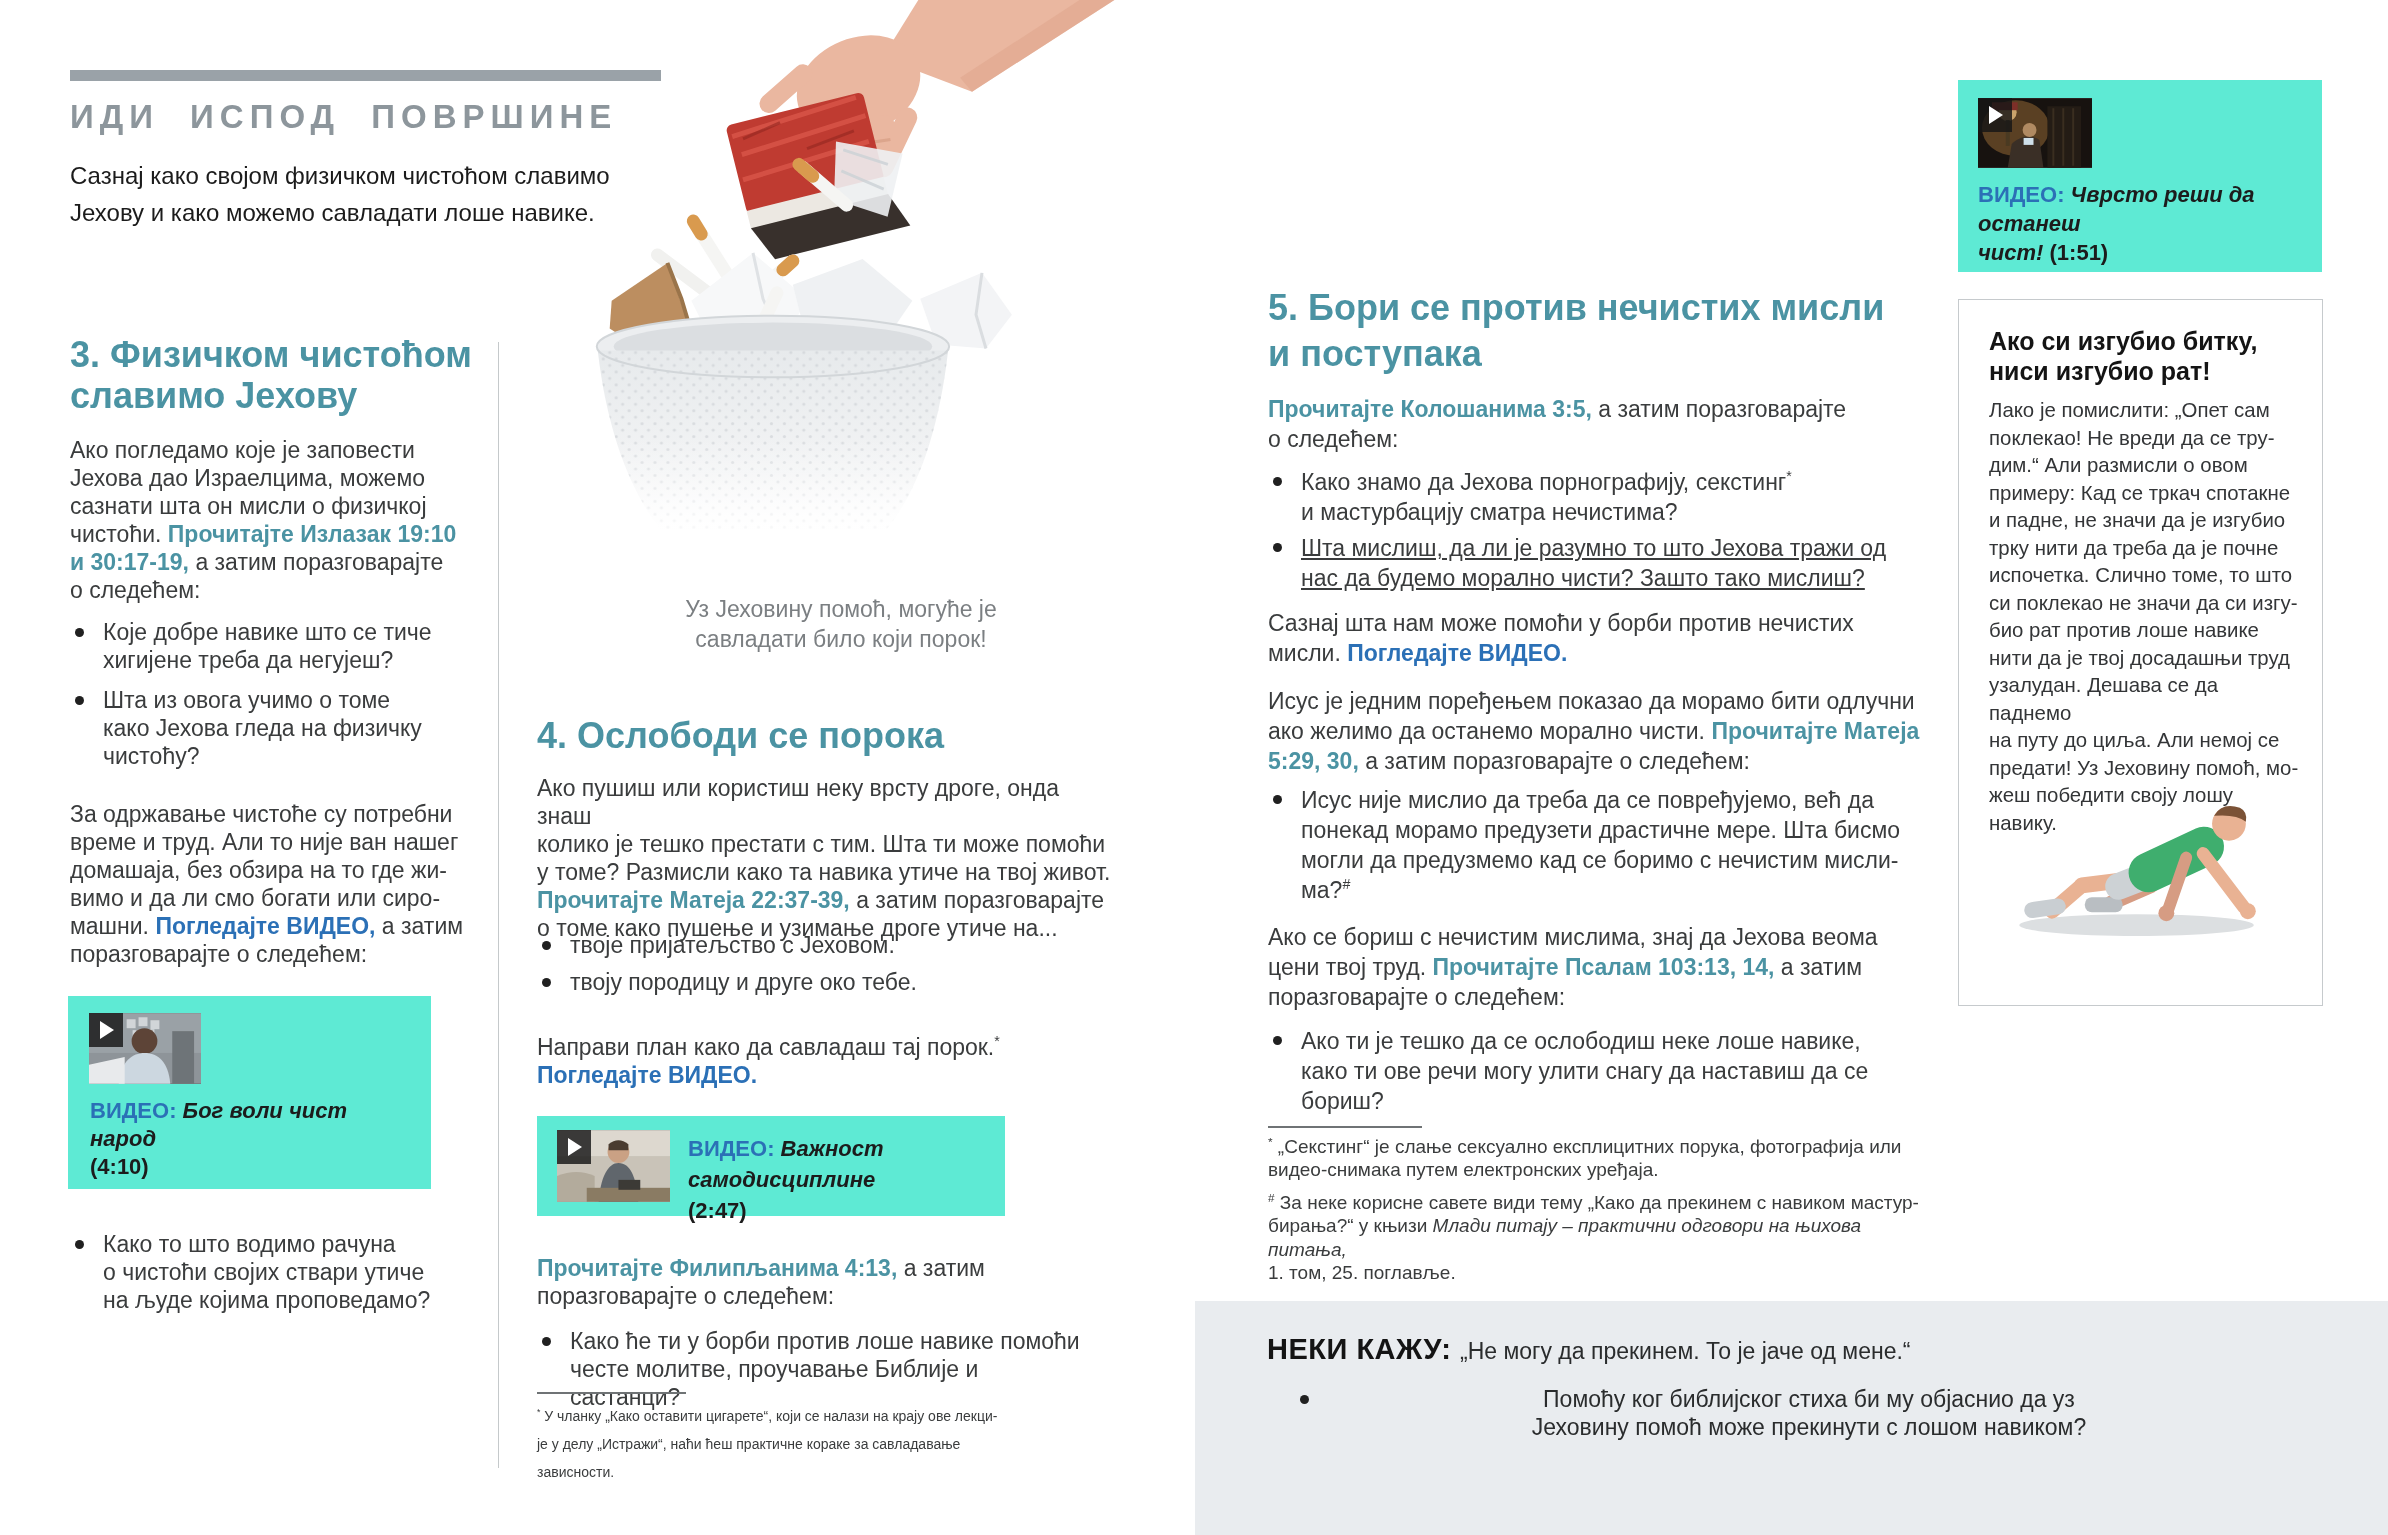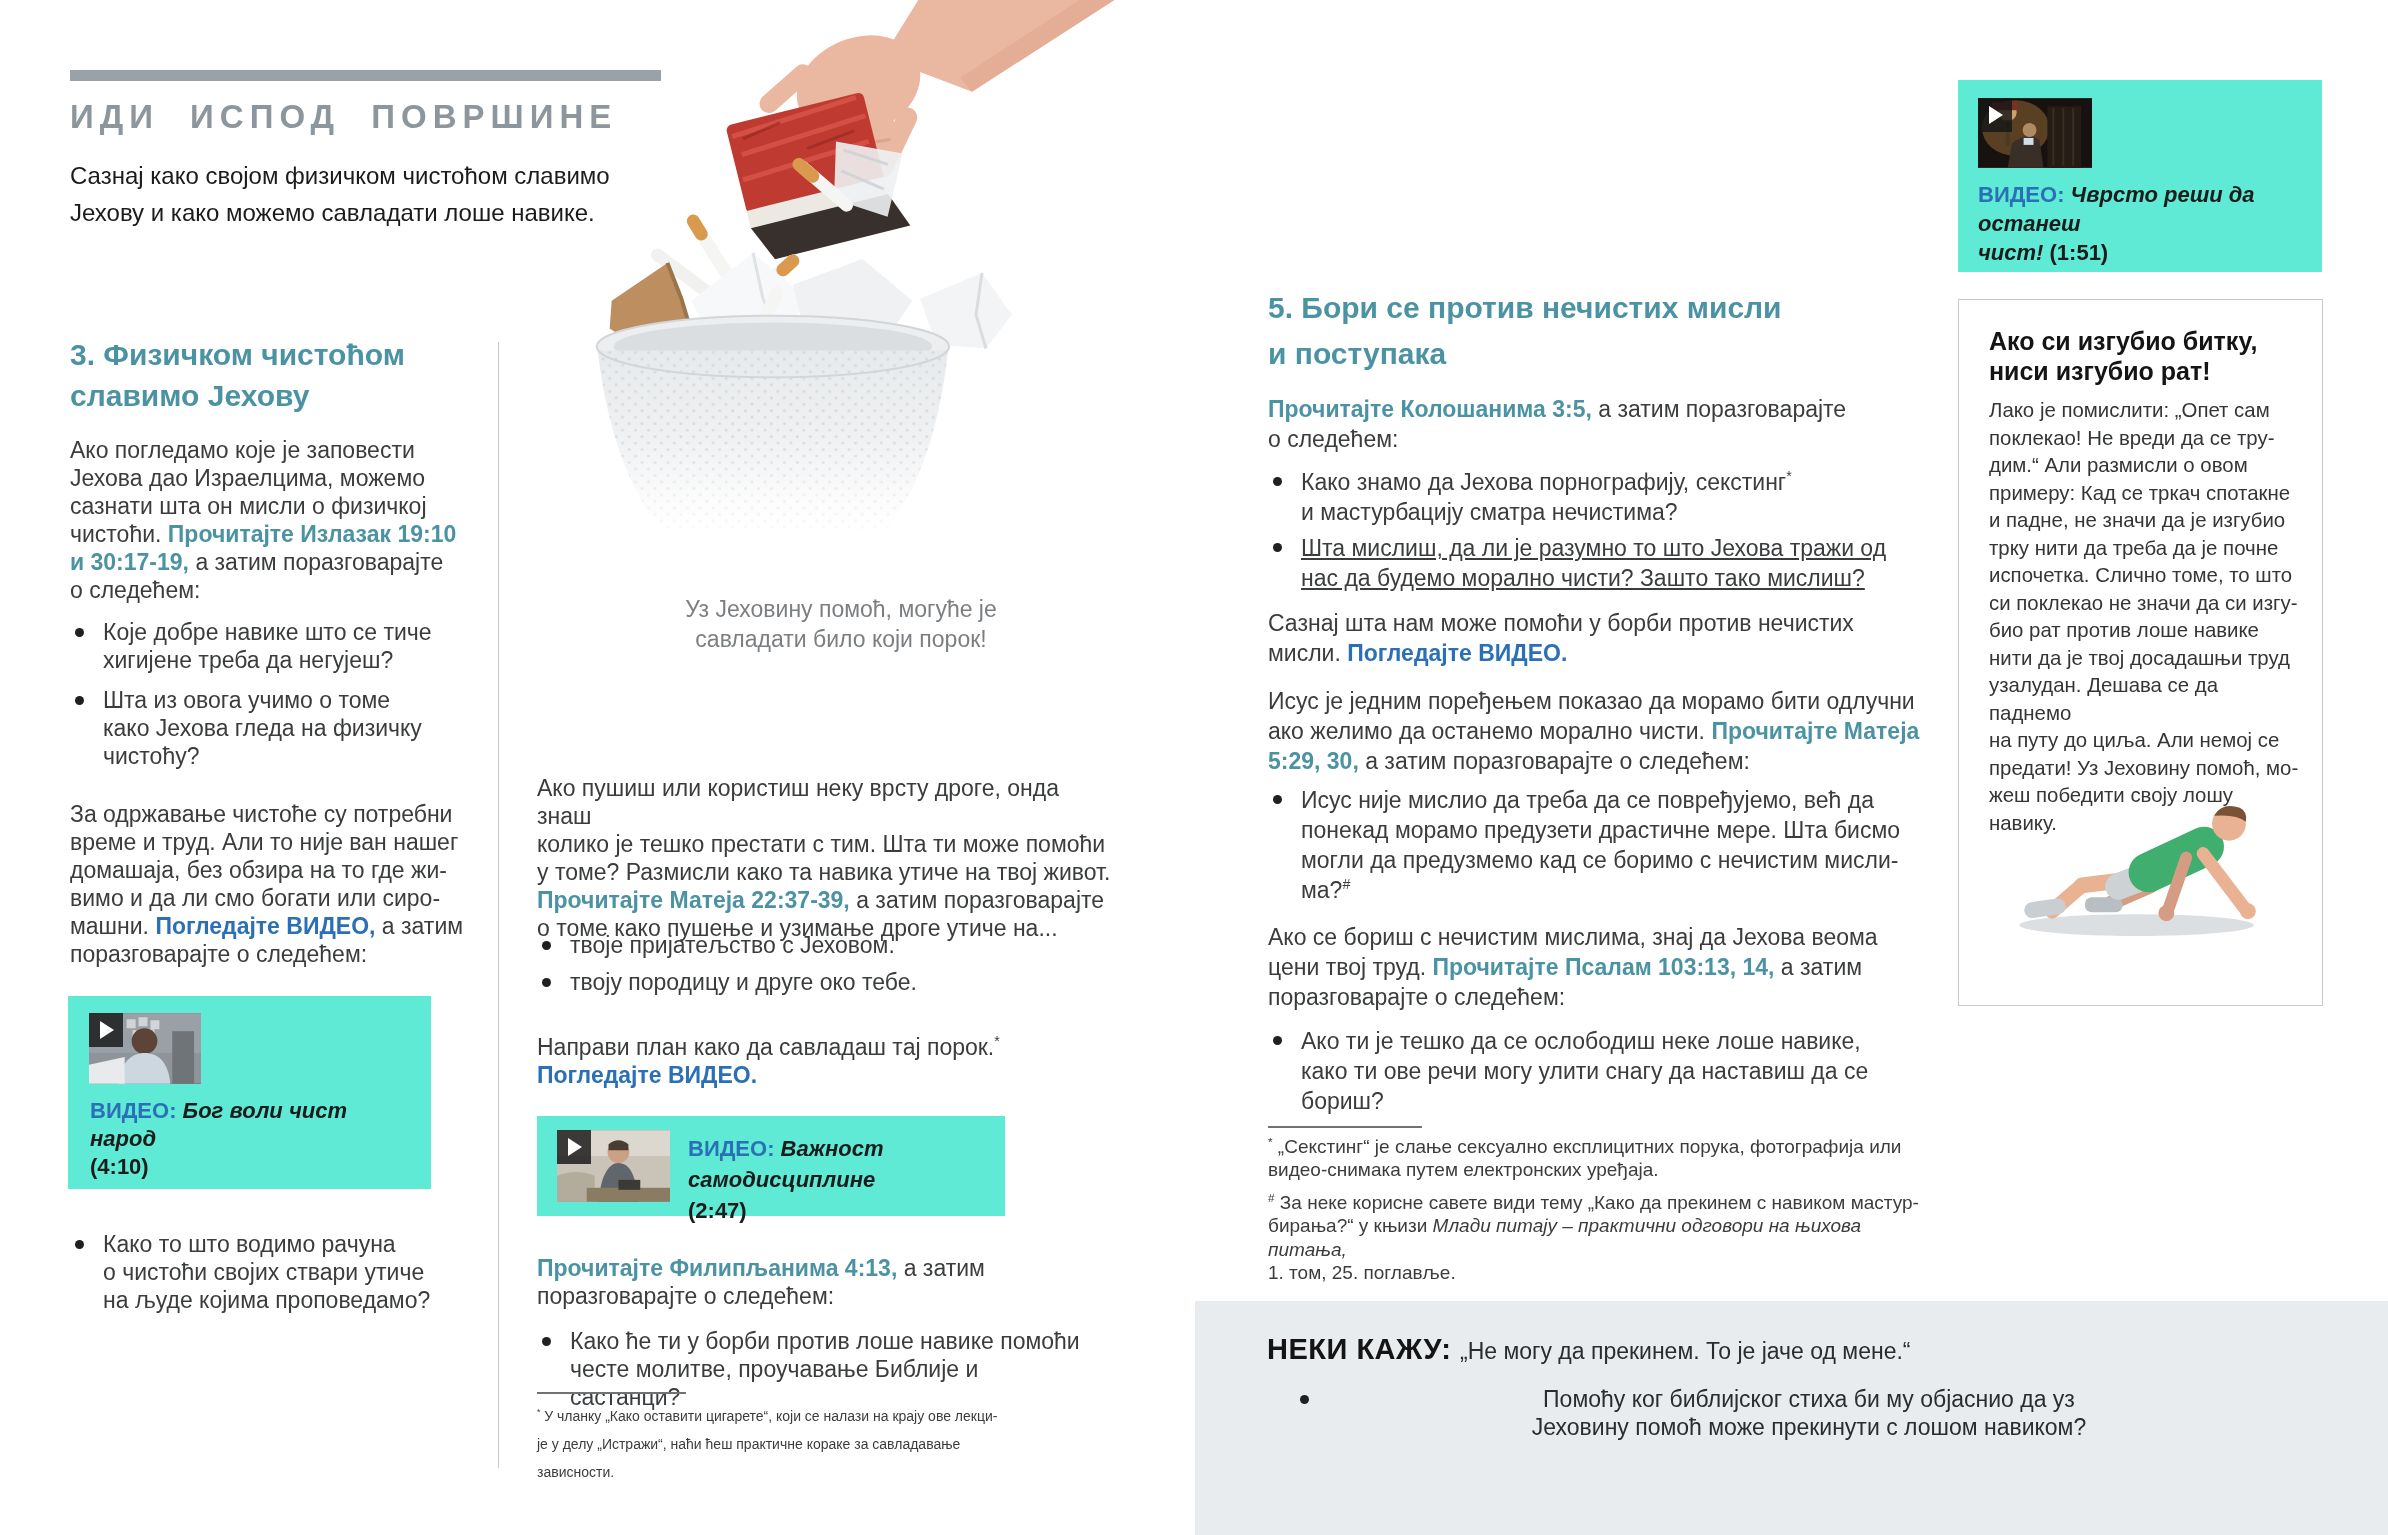--- a/index.html
+++ b/index.html
@@ -18,21 +18,21 @@
   .seg-sup  { vertical-align:super; font-size:62%; line-height:0; }
   .seg-ss-label { font-weight:bold; font-size:29px; color:#141414; letter-spacing:0.5px; }
   .seg-ss-quote { font-size:23px; color:#2a2c2d; }
 
   
   .hdr-rule  { left:70px; top:70px; width:591px; height:11px; background:#9aa2a8; }
   .hdr-title { left:70px; top:98px; font-size:33px; font-weight:bold; color:#8d969c; letter-spacing:6px; word-spacing:16px; }
   .hdr-intro { left:70px; top:157px; width:716px; font-size:24px; line-height:37px; color:#1b1b1b; }
 
   
-  .h-teal { color:#4b93a3; font-weight:bold; font-size:30px; line-height:41px; }
+  .h-teal { color:#4b93a3; font-weight:bold; font-size:36px; line-height:41px; }
   .body1 { font-size:23px; line-height:28px; }
   .body3 { font-size:23px; line-height:30px; }
   ul { list-style:none; }
   li { position:relative; padding-left:33px; }
   li::before { content:""; position:absolute; left:5px; top:10px; width:9px; height:9px; border-radius:50%; background:#202020; }
   .gap12 li + li { margin-top:12px; }
   .gap8  li + li { margin-top:9px; }
   .gap6  li + li { margin-top:6px;text-decoration:underline; }
 
   
@@ -232,20 +232,21 @@
     <p class="vcap vcap1 pre"><span class="seg-blue">ВИДЕО: </span><span class="seg-bi">Бог воли чист народ</span><span class="seg-b">
 (4:10)</span></p>
   </div>
 
   <ul class="abs body1 c1-ul2">
     <li class="pre"><span>Како то што водимо рачуна
 о чистоћи својих ствари утиче
 на људе којима проповедамо?</span></li>
   </ul>
 
+  <h2 class="abs h-teal c2-h">4. Ослободи се порока</h2>
   <p class="abs body1 pre c2-p1"><span>Ако пушиш или користиш неку врсту дроге, онда знаш
 колико је тешко престати с тим. Шта ти може помоћи
 у томе? Размисли како та навика утиче на твој живот.
 </span><span class="seg-teal">Прочитајте Матеја 22:37-39,</span><span> а затим поразговарајте
 о томе како пушење и узимање дроге утиче на...</span></p>
   <ul class="abs body1 c2-ul1 gap8">
     <li class="pre"><span>твоје пријатељство с Јеховом.</span></li>
     <li class="pre"><span>твоју породицу и друге око тебе.</span></li>
   </ul>
   <p class="abs body1 pre c2-p2"><span>Направи план како да савладаш тај порок.</span><span class="seg-sup">*</span><span>

